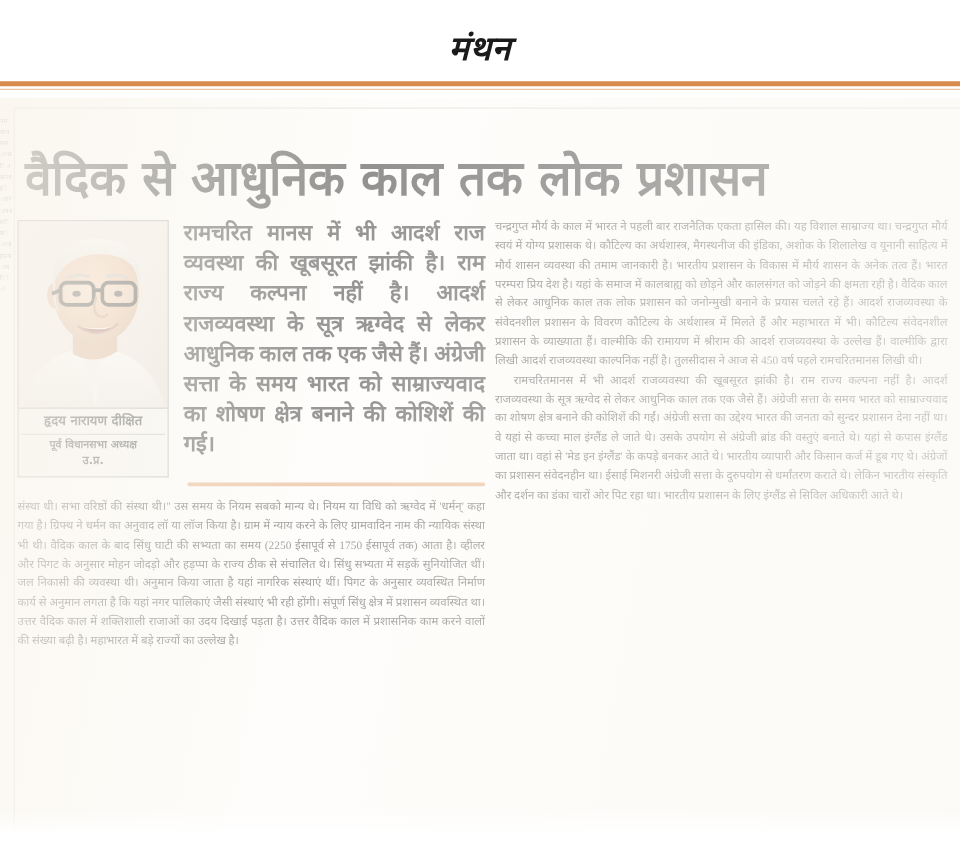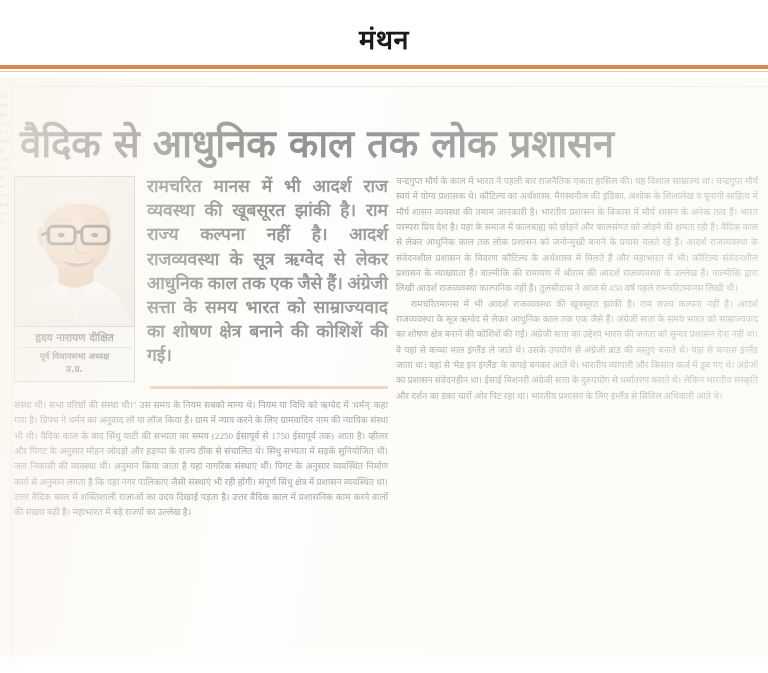--- a/index.html
+++ b/index.html
@@ -25,20 +25,21 @@
     position: relative;
   }
   #masthead-title {
     font-family: "DejaVu Sans", "Liberation Sans", sans-serif;
     font-size: 27px;
     font-weight: 700;
     color: #1a1a1a;
     letter-spacing: 0.5px;
     line-height: 1;
     margin-top: 6px;
+    font-style: italic;
   }
   #masthead-rule {
     position: absolute;
     left: 0;
     right: 0;
     bottom: 3px;
     height: 4px;
     background: #d98a4e;
   }
   #masthead-rule-thin {

